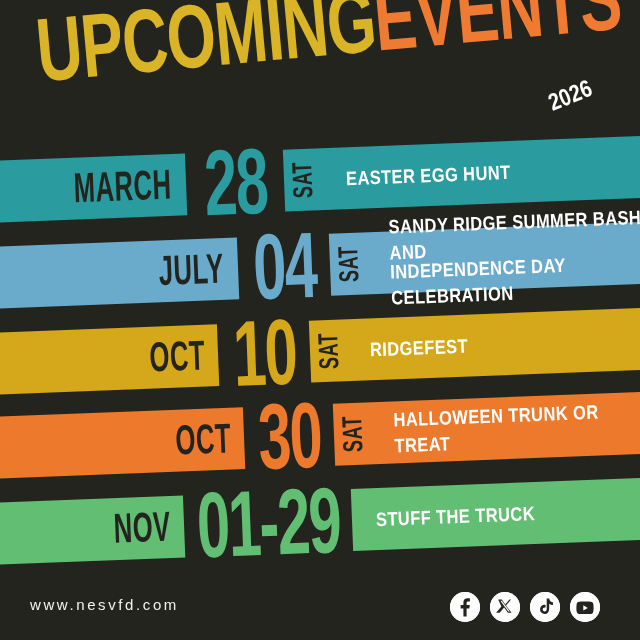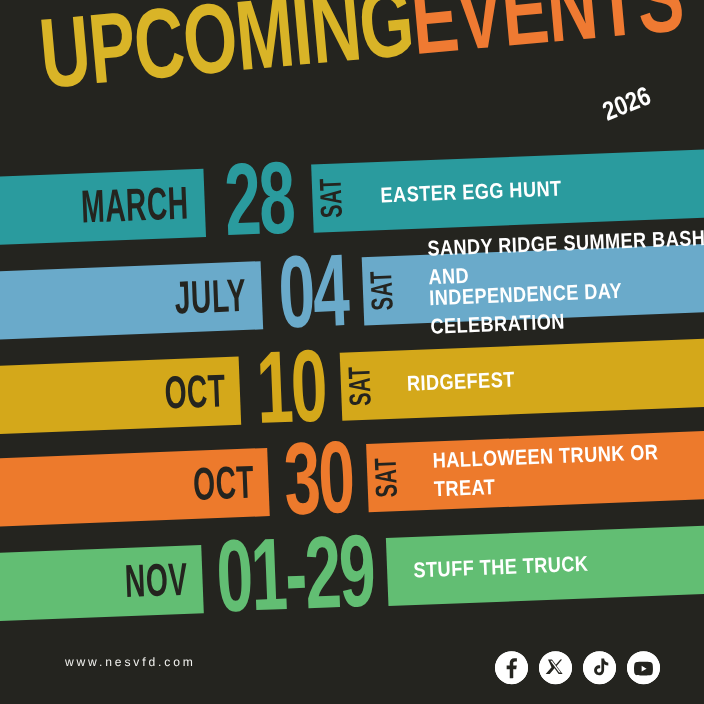--- a/index.html
+++ b/index.html
@@ -75,22 +75,22 @@
     color:#ffffff;
     font-family:"Liberation Sans Narrow","Liberation Sans",sans-serif;
     font-weight:bold;font-size:16.5px;letter-spacing:0.4px;line-height:1.35;
   }
   .etitle em{font-style:normal;display:block;transform:scaleY(1.18) scaleX(1.0);transform-origin:left center;}
 
   
   .footer{position:absolute;left:0;bottom:0;width:640px;height:62px;}
   .site{
     position:absolute;left:30px;top:18px;
-    color:#f2f2ef;font-size:11px;letter-spacing:2.6px;
-    font-family:"Liberation Sans",sans-serif;font-weight:normal;margin-left:29px;
+    color:#f2f2ef;font-size:15px;letter-spacing:2.6px;
+    font-family:"Liberation Sans",sans-serif;font-weight:normal;
   }
   .socials{position:absolute;right:40px;top:14px;display:flex;gap:10px;}
   .sbtn{width:30px;height:30px;border-radius:50%;background:#ffffff;display:flex;align-items:center;justify-content:center;}
   .sbtn svg{display:block;}
 </style>
 </head>
 <body>
 
 <div class="poster">
 

